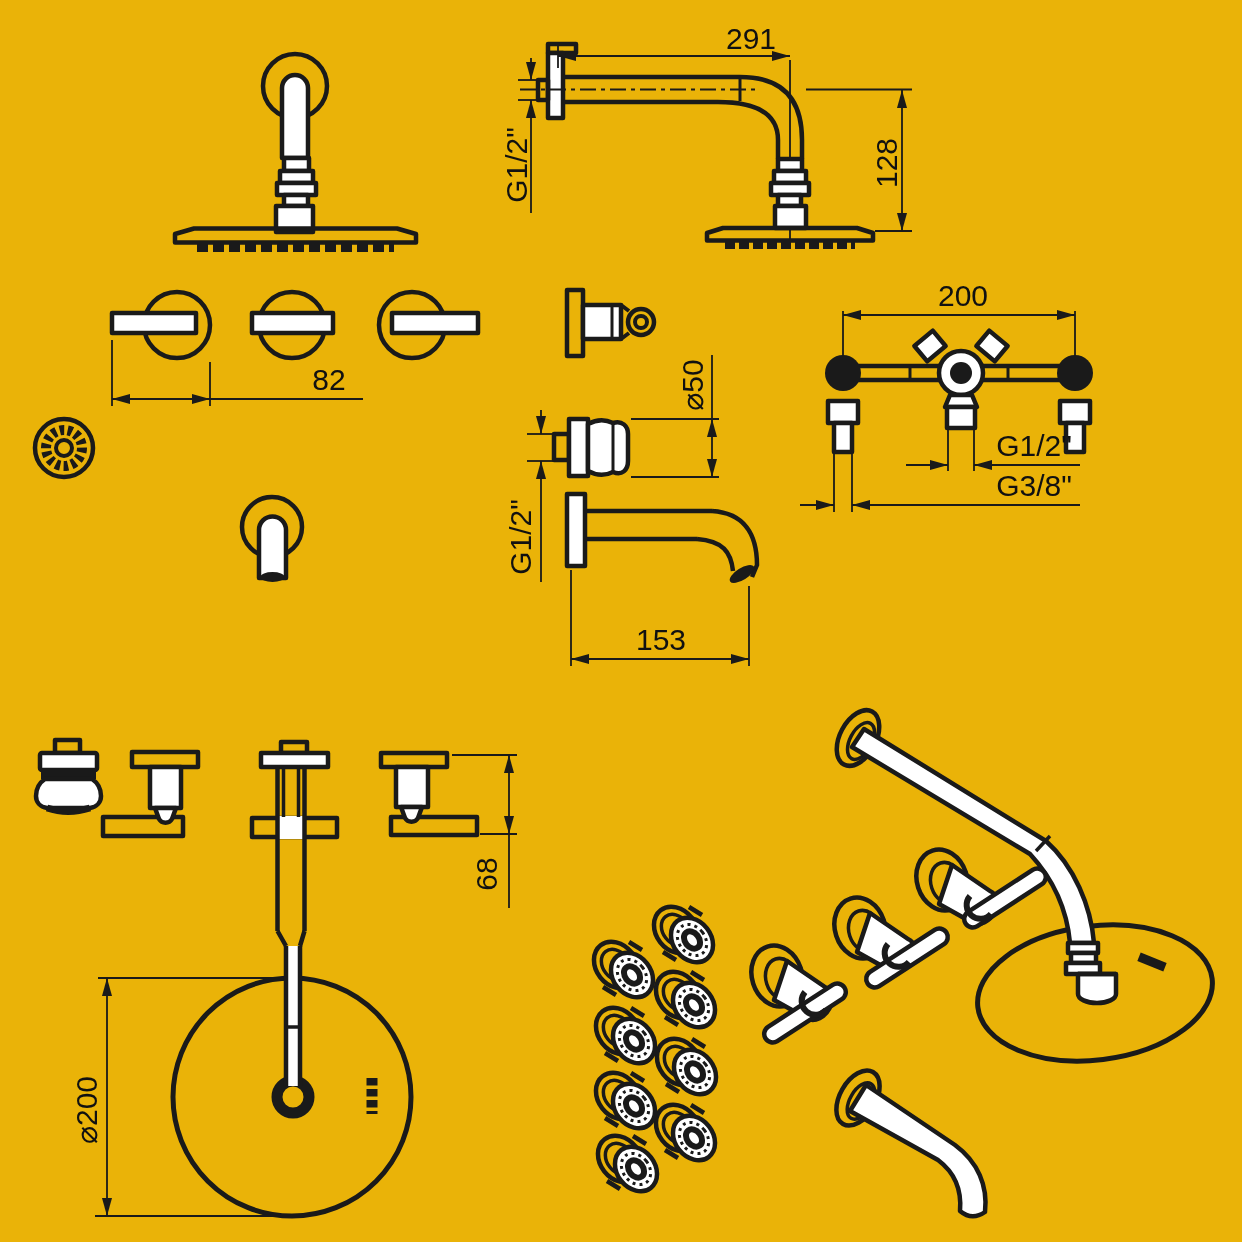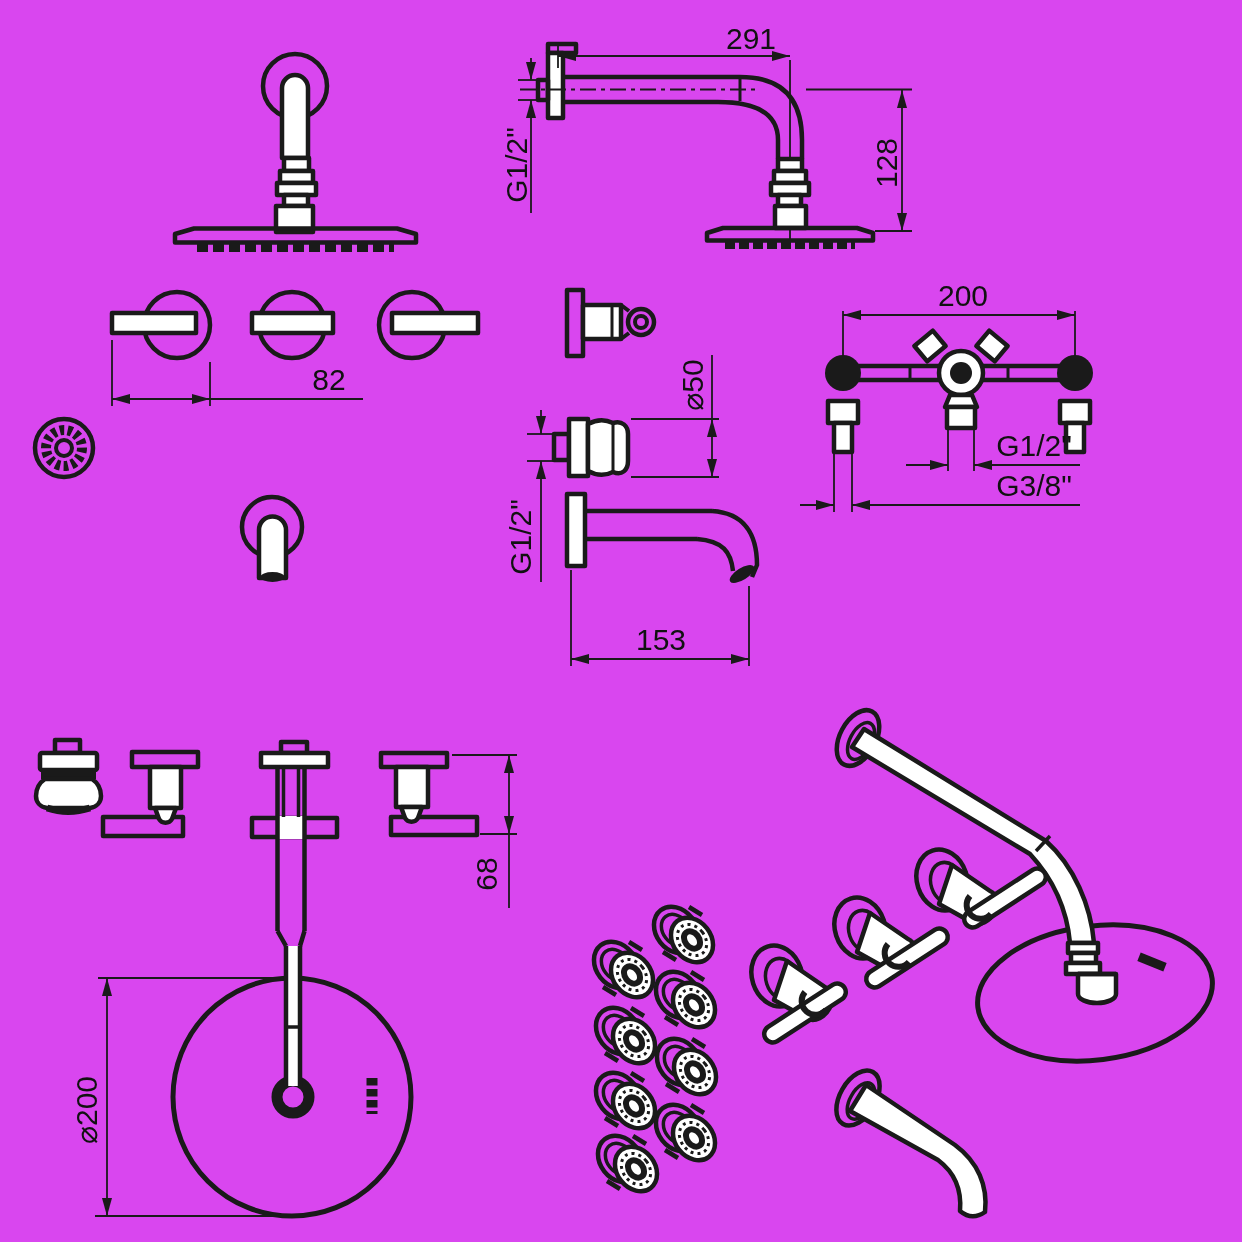--- a/index.html
+++ b/index.html
@@ -1,16 +1,16 @@
 <!DOCTYPE html>
 <html><head>
 <meta charset="utf-8">
 <style>
   html,body{margin:0;padding:0;background:#e8e8e8}
-  .canvas{width:1242px;height:1242px;background:#d946ef;position:relative;margin:0 auto;overflow:hidden}
+  .canvas{width:1242px;height:1242px;background:#eab308;position:relative;margin:0 auto;overflow:hidden}
   svg{display:block}
   .o{fill:none;stroke:#1a1a1a;stroke-width:4.5;stroke-linejoin:round;stroke-linecap:butt}
   .w{fill:#fff;stroke:#1a1a1a;stroke-width:4.5;stroke-linejoin:round}
   .t{fill:none;stroke:#1a1a1a;stroke-width:1.8;stroke-linecap:butt}
   .a{fill:#1a1a1a;stroke:none}
   .m{fill:#fff;stroke:none}
   text{font:30px "Liberation Sans", sans-serif;fill:#111}
 </style>
 </head>
 <body>

